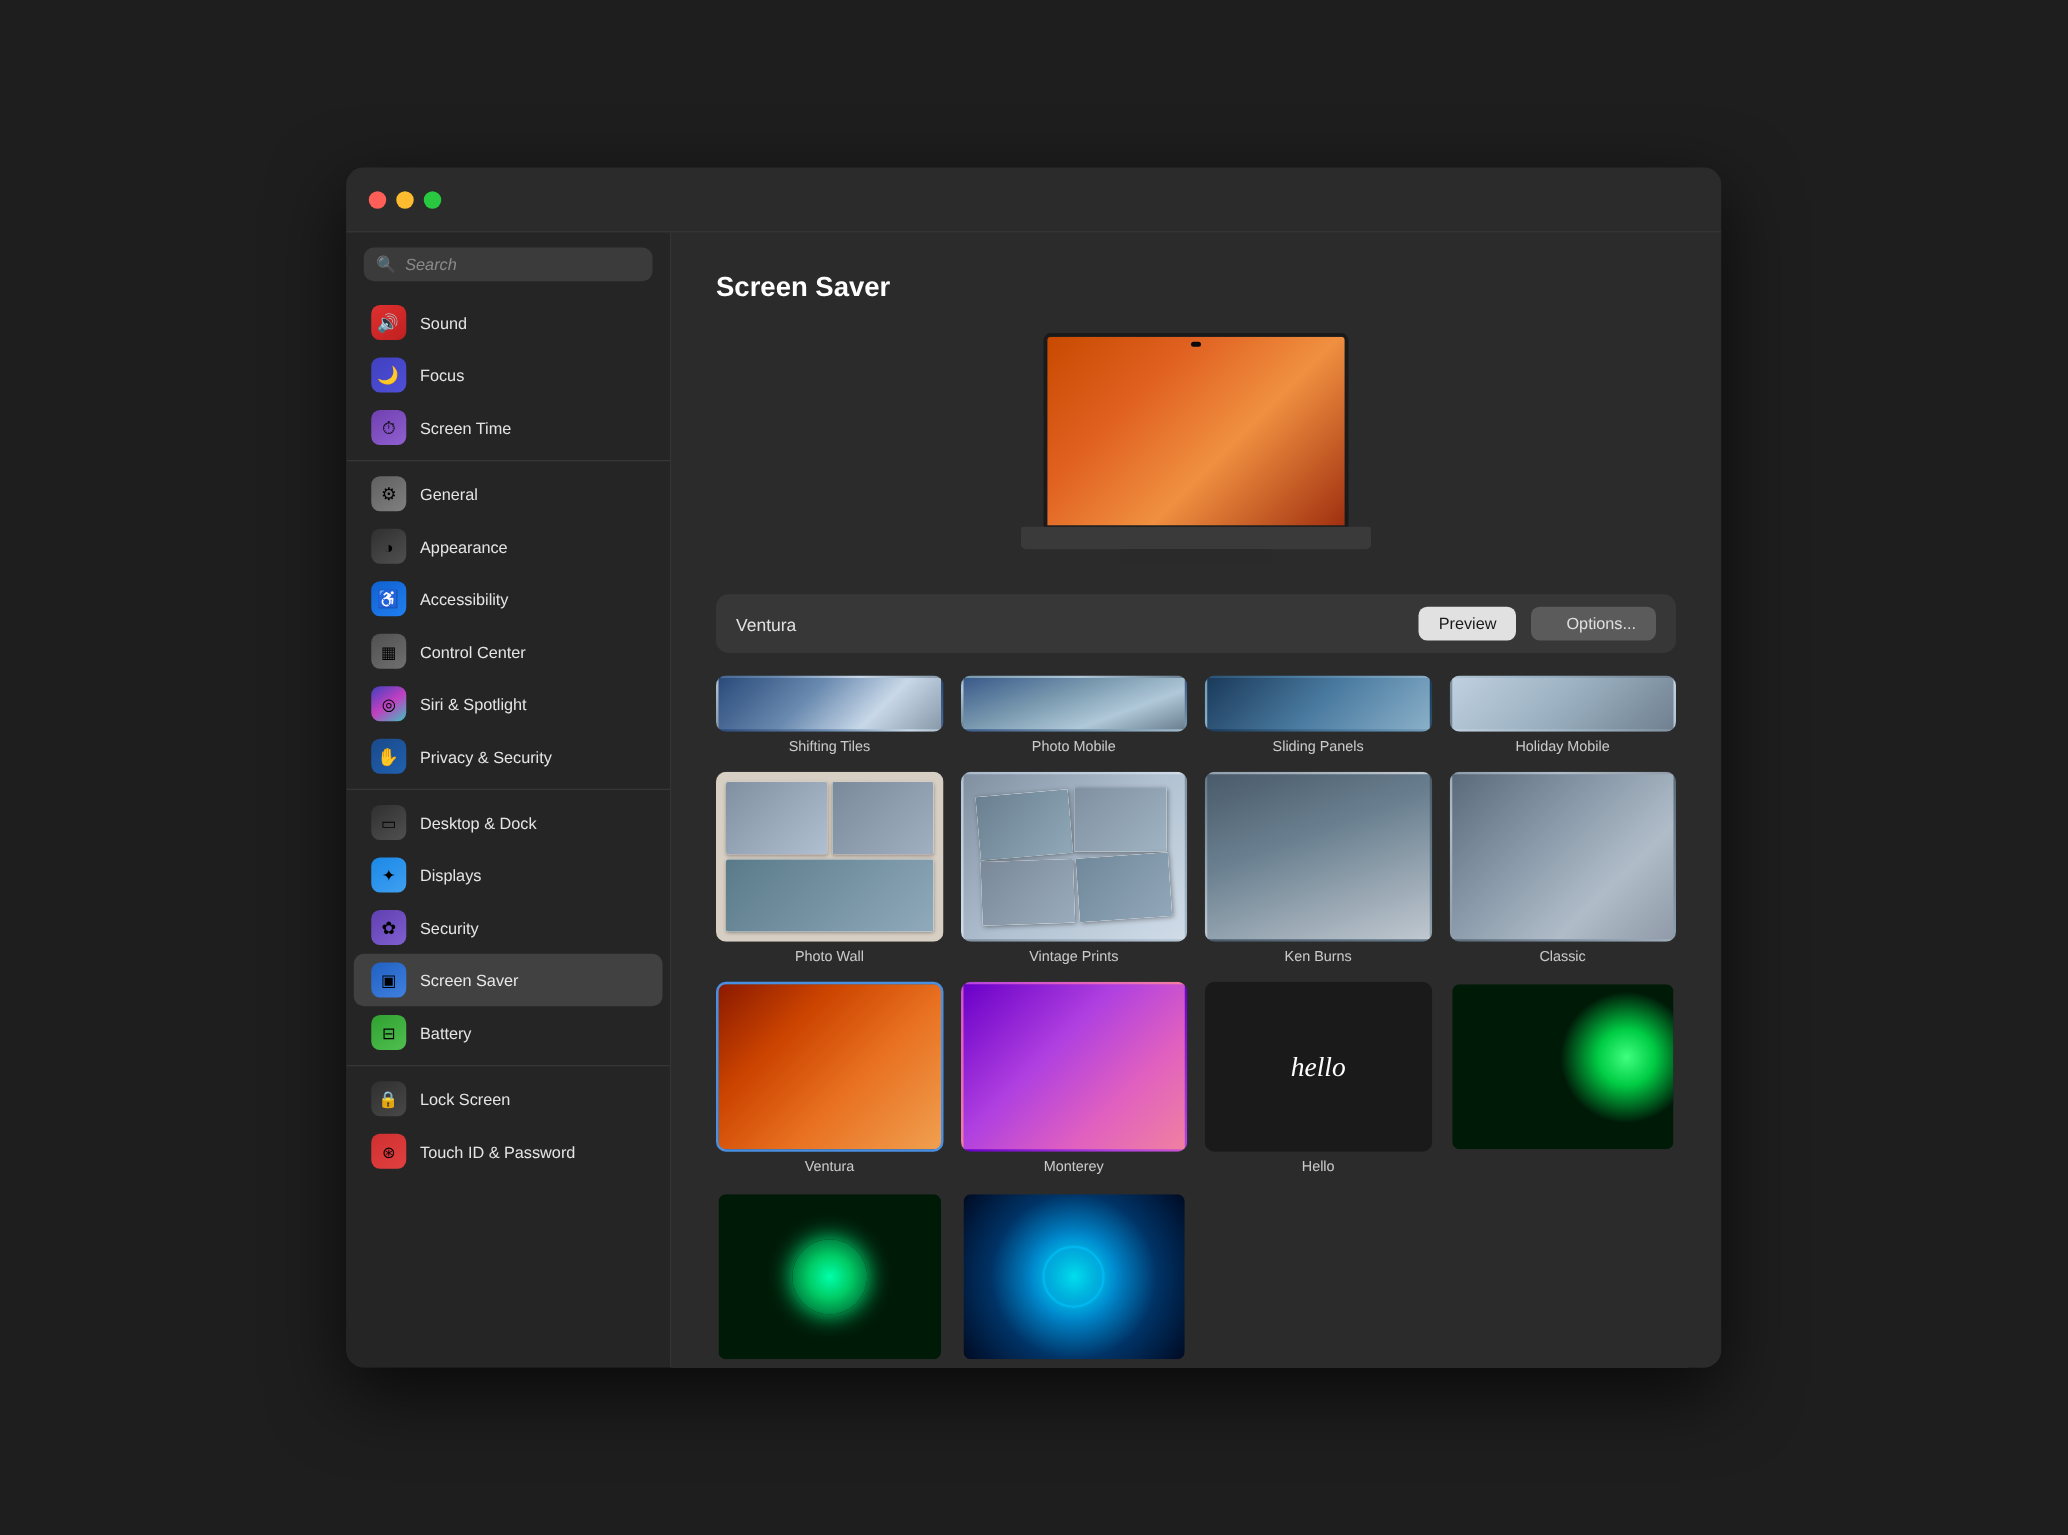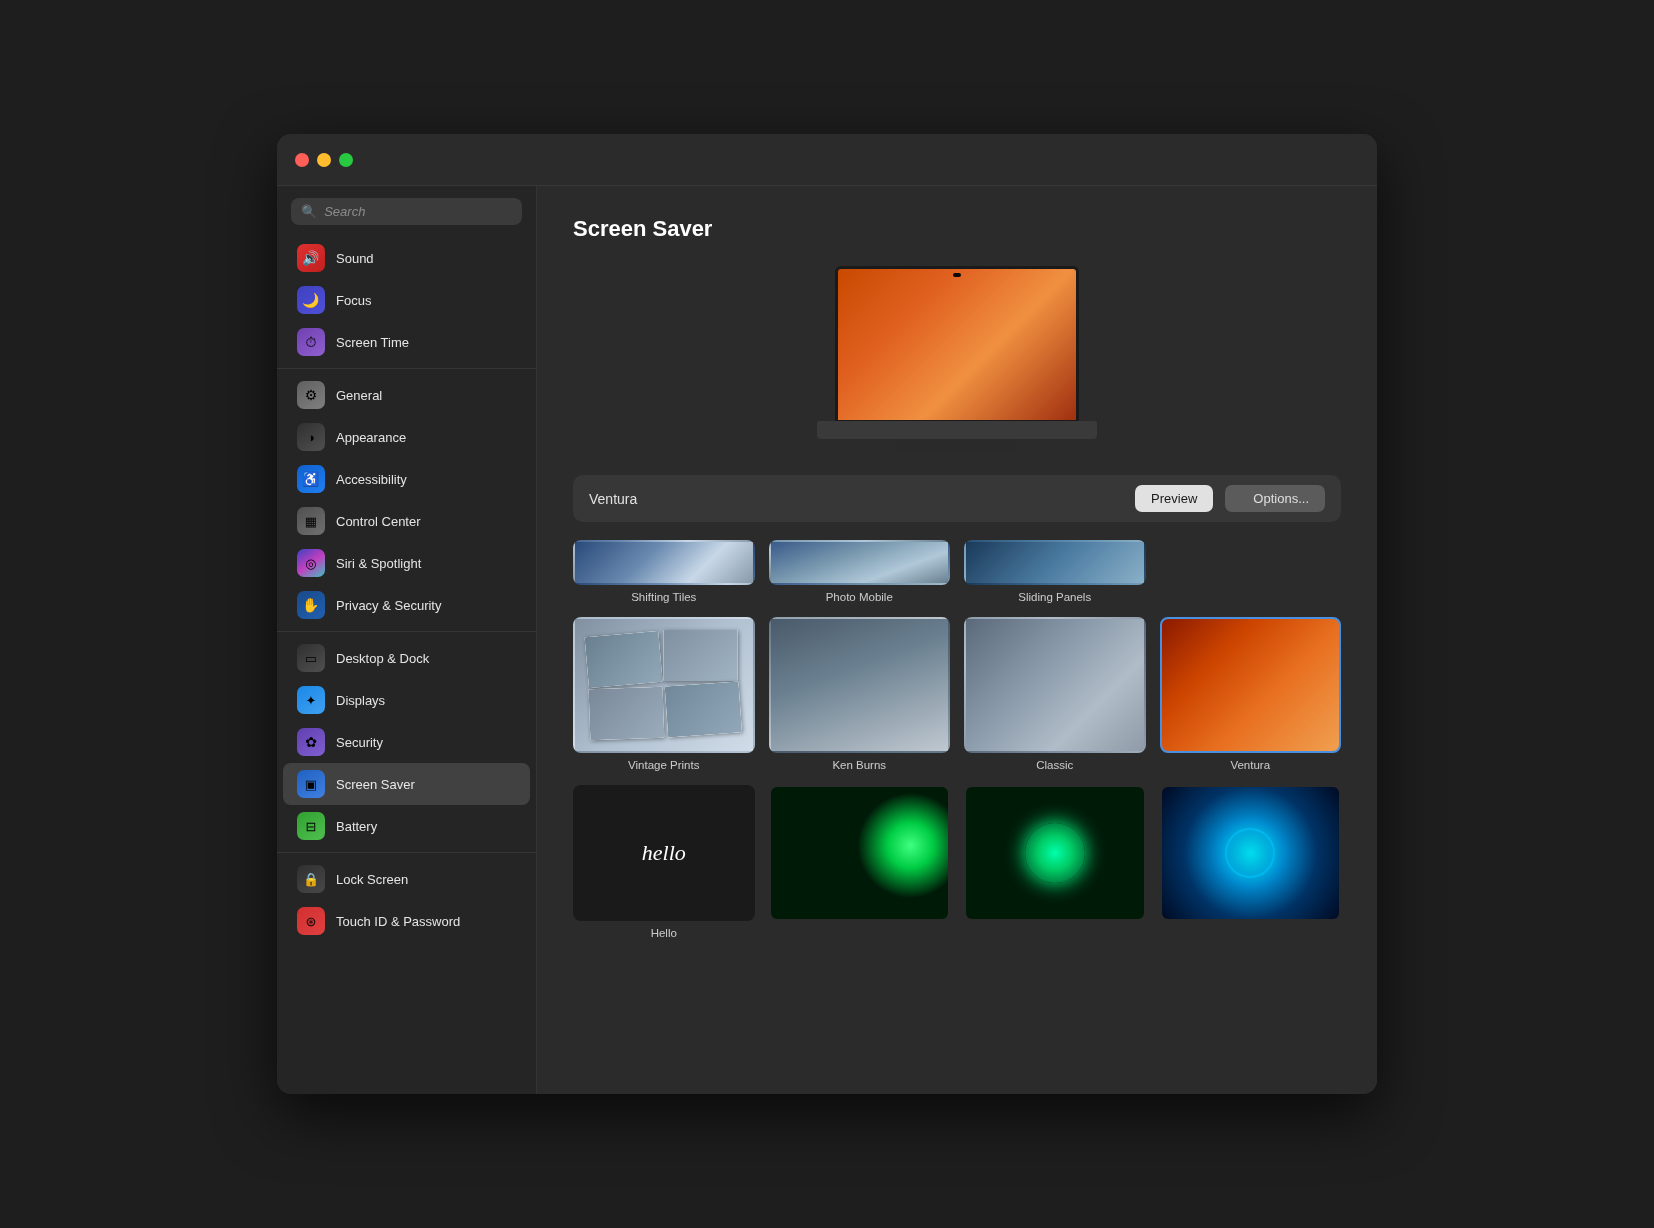--- a/index.html
+++ b/index.html
@@ -529,24 +529,44 @@
           <span class="grid-label">Shifting Tiles</span>
         </div>
         <div class="grid-item">
           <div class="grid-thumb thumb-photo-mobile partial-thumb"></div>
           <span class="grid-label">Photo Mobile</span>
         </div>
         <div class="grid-item">
           <div class="grid-thumb thumb-sliding-panels partial-thumb"></div>
           <span class="grid-label">Sliding Panels</span>
         </div>
+        <div class="grid-item">
+          <div class="grid-thumb thumb-holiday-mobile partial-thumb"></div>
+          <span class="grid-label">Holiday Mobile</span>
+        </div>
       </div>
 
       <div class="screensaver-grid grid-section">
 
+        <div class="grid-item">
+          <div class="grid-thumb" style="background:#d8cfc4;">
+            <div style="width:100%;height:100%;padding:6px;display:grid;grid-template-columns:1fr 1fr;grid-template-rows:1fr 1fr;gap:4px;">
+              <div style="background:white;border-radius:2px;box-shadow:0 1px 3px rgba(0,0,0,0.3);overflow:hidden;">
+                  <div style="width:100%;height:100%;background:linear-gradient(135deg,#8090a0,#b0c0d0);"></div>
+                </div>
+              <div style="background:white;border-radius:2px;box-shadow:0 1px 3px rgba(0,0,0,0.3);overflow:hidden;">
+                  <div style="width:100%;height:100%;background:linear-gradient(135deg,#7a8a9a,#a0b0c0);"></div>
+                </div>
+              <div style="background:white;border-radius:2px;box-shadow:0 1px 3px rgba(0,0,0,0.3);overflow:hidden;grid-column:span 2;">
+                  <div style="width:100%;height:100%;background:linear-gradient(135deg,#5a7a8a,#90aabb);"></div>
+                </div>
+            </div>
+          </div>
+          <span class="grid-label">Photo Wall</span>
+        </div>
 
         <div class="grid-item">
           <div class="grid-thumb thumb-vintage-prints" style="display:flex;align-items:center;justify-content:center;">
             <div style="width:85%;height:80%;display:grid;grid-template-columns:1fr 1fr;grid-template-rows:1fr 1fr;gap:3px;transform:rotate(-3deg);">
               <div style="background:white;border-radius:1px;box-shadow:1px 1px 4px rgba(0,0,0,0.4);transform:rotate(-2deg);overflow:hidden;">
                   <div style="width:100%;height:100%;background:linear-gradient(135deg,#6a8090,#90a8b8);"></div>
                 </div>
               <div style="background:white;border-radius:1px;box-shadow:1px 1px 4px rgba(0,0,0,0.4);transform:rotate(3deg);overflow:hidden;">
                   <div style="width:100%;height:100%;background:linear-gradient(135deg,#8090a0,#a0b4c4);"></div>
                 </div>
@@ -569,20 +589,24 @@
         <div class="grid-item">
           <div class="grid-thumb thumb-classic"></div>
           <span class="grid-label">Classic</span>
         </div>
 
         <div class="grid-item selected">
           <div class="grid-thumb thumb-ventura"></div>
           <span class="grid-label">Ventura</span>
         </div>
 
+        <div class="grid-item">
+          <div class="grid-thumb thumb-monterey"></div>
+          <span class="grid-label">Monterey</span>
+        </div>
 
         <div class="grid-item">
           <div class="grid-thumb thumb-hello">
             <span class="hello-text">hello</span>
           </div>
           <span class="grid-label">Hello</span>
         </div>
 
 
         <div class="grid-item">

